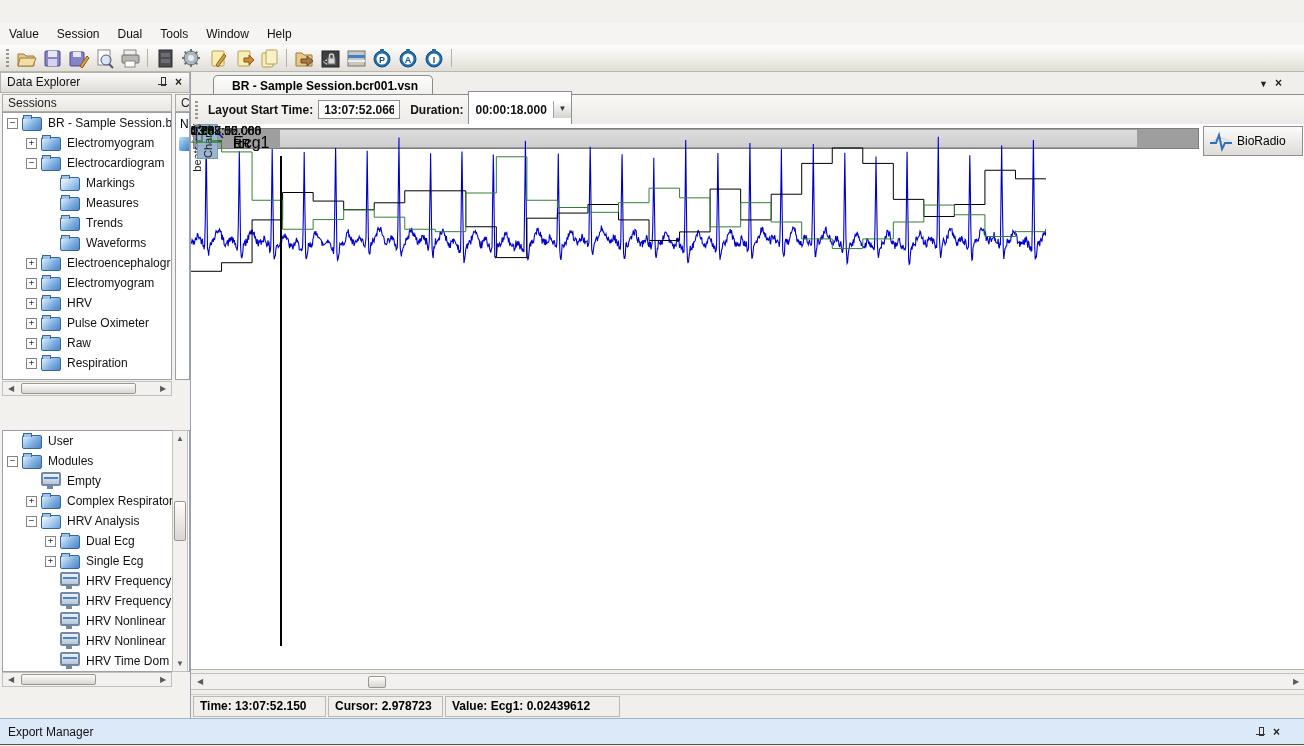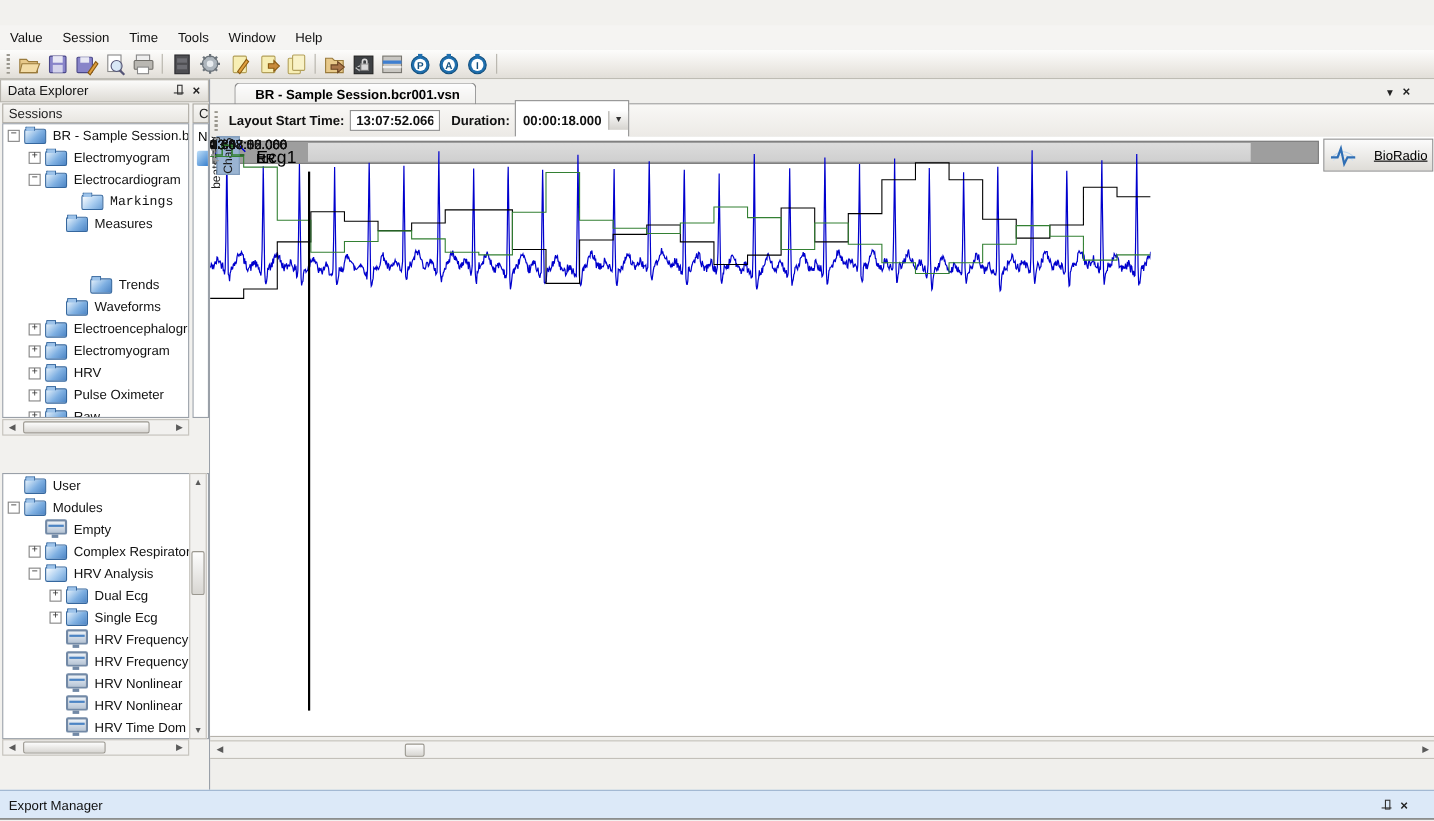--- a/index.html
+++ b/index.html
@@ -96,21 +96,21 @@
 </style>
 </head>
 <body>
 
 <div id="win">
 
 
   <div id="menubar">
       <div class="menu-item">Value</div>
       <div class="menu-item">Session</div>
-      <div class="menu-item">Time</div>
+      <div class="menu-item">Dual</div>
       <div class="menu-item">Tools</div>
       <div class="menu-item">Window</div>
       <div class="menu-item">Help</div>
     </div>
   <div id="toolbar">
       <div class="tb-grip"></div>
       <div class="tb-btn">
         <svg width="23" height="23" viewBox="0 0 23 23">
           <path d="M3,7 h6 l2,2 h8 v10 h-16 z" fill="#e8c98a" stroke="#9a7b3c"></path>
           <path d="M5,11 h16 l-3,8 h-15 z" fill="#f3dca6" stroke="#9a7b3c"></path>
@@ -254,31 +254,31 @@
       <div class="tree-row" style="padding-left: 23px;">
         <span class="exp">+</span>
         <span class="i-folder"></span>
         <span>Electromyogram</span>
       </div>
       <div class="tree-row" style="padding-left: 23px;">
         <span class="exp">−</span>
         <span class="i-folder"></span>
         <span>Electrocardiogram</span>
       </div>
-      <div class="tree-row" style="padding-left: 56px; font-family: Liberation Mono, monospace;">
+      <div class="tree-row" style="padding-left: 42px;">
         <span class="exp-sp"></span>
         <span class="i-folder open"></span>
         <span>Markings</span>
       </div>
       <div class="tree-row" style="padding-left: 42px;">
         <span class="exp-sp"></span>
         <span class="i-folder"></span>
         <span>Measures</span>
       </div>
-      <div class="tree-row" style="padding-left: 64px; margin-top: 36px;">
+      <div class="tree-row" style="padding-left: 42px;">
         <span class="exp-sp"></span>
         <span class="i-folder"></span>
         <span>Trends</span>
       </div>
       <div class="tree-row" style="padding-left: 42px;">
         <span class="exp-sp"></span>
         <span class="i-folder"></span>
         <span>Waveforms</span>
       </div>
       <div class="tree-row" style="padding-left: 23px;">
@@ -429,21 +429,21 @@
       <div style="position:absolute;left:2px;top:4px;width:1006px;height:21px;background:#9e9e9e;border:1px solid #7d7d7d;box-sizing:border-box;">
         <div style="position:absolute;left:86px;top:1px;width:857px;height:17px;background:linear-gradient(#dcdcdc,#cfcfcf);"></div>
       </div>
 
       <div style="position:absolute;left:1012px;top:2px;width:98px;height:28px;border:1px solid #8f8f8f;background:linear-gradient(#fbfbfb,#dedcd7);display:flex;align-items:center;">
         <svg width="26" height="22" style="margin-left:4px;">
           <path d="M2,14 Q13,2 24,14" stroke="#b9d2ea" fill="none" stroke-width="1"></path>
           <path d="M4,16 Q13,6 22,16" stroke="#cfe0f0" fill="none" stroke-width="1"></path>
           <polyline points="2,13 8,13 11,5 14,19 17,13 24,13" stroke="#2f6fb5" stroke-width="2" fill="none"></polyline>
         </svg>
-        <span style="font-size:12px;margin-left:15px;text-decoration:underline;">BioRadio</span>
+        <span style="font-size:12px;margin-left:3px;">BioRadio</span>
       </div>
 
       <div id="charts">
           <div style="position:absolute;chart-strip-chart1" class="strip">
             <span class="striplab">Chart1</span>
           </div>
           <div style="position:absolute;chart-ylabel-mv" class="unitlab"><span>mV</span></div>
           <div style="position:absolute;ytick-label" class="ticklab">7</div>
           <div style="position:absolute;ytick-mark"></div>
           <div style="position:absolute;ytick-mark"></div>
@@ -549,20 +549,25 @@
 
       <div style="position:absolute;left:89px;top:32px;width:2px;height:490px;background:#000;"></div>
     </div>
 
     <div class="scroll" style="left:0;top:601px;width:1114px;height:17px;border-left:none;border-right:none;">
       <div class="s-arrow" style="left:2px;top:1px;width:14px;">◀</div>
       <div class="s-thumb" style="left:177px;top:2px;width:18px;height:12px;"></div>
       <div class="s-arrow" style="right:2px;top:1px;width:14px;">▶</div>
     </div>
 
+    <div id="statusbar">
+      <div class="status-cell" style="width:118px;">Time: 13:07:52.150</div>
+      <div class="status-cell" style="width:100px;">Cursor: 2.978723</div>
+      <div class="status-cell" style="width:160px;">Value: Ecg1: 0.02439612</div>
+    </div>
   </div>
 
   <div id="exportbar">
     <span>Export Manager</span>
     <span class="hdr-btns" style="right:24px;top:8px;">
       <span class="pin-ico"></span>
       <span class="x-ico">×</span>
     </span>
   </div>
 </div>

